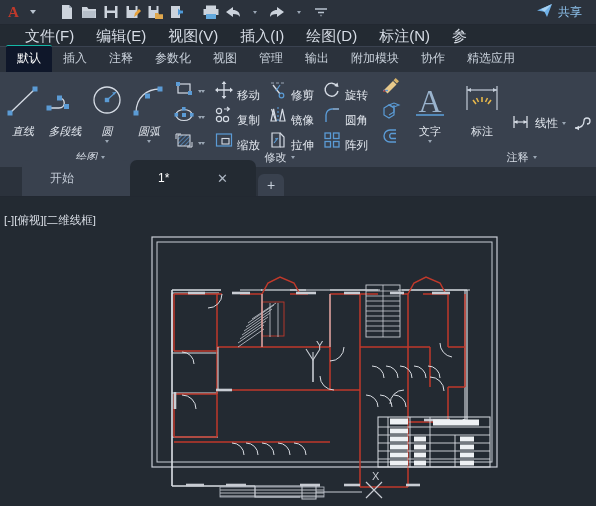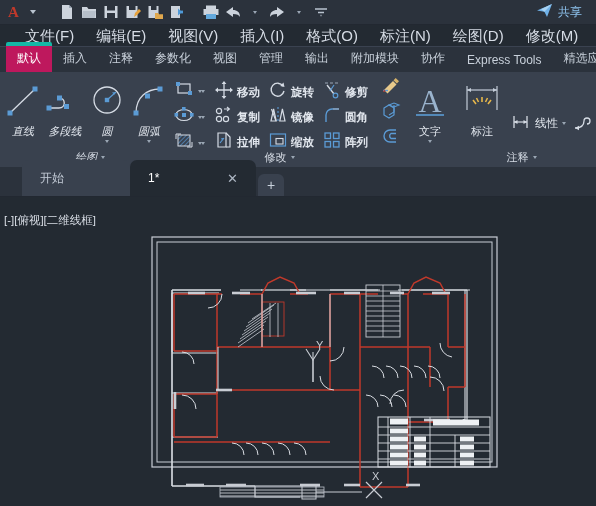--- a/index.html
+++ b/index.html
@@ -80,23 +80,23 @@
     padding-left: 6px;
   }
   .rtab {
     color: #c8d0da;
     font-size: 12px;
     padding: 4px 11px 5px;
     white-space: nowrap;
     cursor: default;
   }
   .rtab.active {
-    background: #be185d;
+    background: #0f172a;
     color: #ffffff;
-    border-top: 4px solid #14b8a6;
+    border-top: 1px solid #14b8a6;
     border-radius: 2px 2px 0 0;
   }
 
   
   .ribbon {
     height: 95px;
     background: #39414e;
     display: flex;
     position: relative;
   }
@@ -159,24 +159,23 @@
 
   
   .modgrid {
     display: grid;
     grid-template-columns: auto auto auto;
     gap: 1px 3px;
     padding: 4px 4px 0;
     align-content: start;
   }
   .modbtn {
-    display: flex; align-items: center; gap: 4px;
+    display: flex; align-items: flex-end; gap: 4px;
     padding: 1px 4px 1px 2px;
     cursor: default;
-    font-weight: bold;
   }
   .modbtn-lbl { color: #e2e7ee; font-size: 11.5px; white-space: nowrap; }
 
   
   .anngrid { display: flex; flex-direction: row; gap: 0px; padding-top: 4px; }
   .annrow { display: flex; align-items: center; gap: 4px; padding: 1px 3px; }
   .annrow-lbl { color: #e2e7ee; font-size: 11.5px; white-space: nowrap; }
 
   
   .doctabs {
@@ -184,21 +183,21 @@
     background: #2b323c;
     display: flex;
     align-items: flex-end;
     padding-left: 22px;
     border-bottom: 1px solid #222831;
   }
   .dtab {
     height: 36px;
     min-width: 108px;
     display: flex; align-items: center;
-    padding: 0 18px;
+    padding: 0 28px;
     font-size: 12px;
     color: #c3cbd6;
     border-radius: 7px 7px 0 0;
     position: relative;
     cursor: default;
     text-align: right;
   }
   .dtab.inactive { background: #39414e; }
   .dtab.active { background: #232a32; color: #ffffff; min-width: 126px; }
   .dtab-close {
@@ -323,38 +322,35 @@
     </span>
     <span class="share-label">共享</span>
   </span>
 </div>
 
 <div class="menubar">
   <span class="menu-item">文件(F)</span>
   <span class="menu-item">编辑(E)</span>
   <span class="menu-item">视图(V)</span>
   <span class="menu-item">插入(I)</span>
-  <span class="menu-item">格式(O)</span>
+  <span class="menu-item">绘图(D)</span>
   <span class="menu-item">标注(N)</span>
-  <span class="menu-item">绘图(D)</span>
-  <span class="menu-item">修改(M)</span>
   <span class="menu-item">参</span>
 </div>
 
 <div class="ribbon-tabs">
   <span class="rtab active">默认</span>
   <span class="rtab">插入</span>
   <span class="rtab">注释</span>
   <span class="rtab">参数化</span>
   <span class="rtab">视图</span>
   <span class="rtab">管理</span>
   <span class="rtab">输出</span>
   <span class="rtab">附加模块</span>
   <span class="rtab">协作</span>
-  <span class="rtab">Express Tools</span>
   <span class="rtab">精选应用</span>
 </div>
 
 <div class="ribbon">
 
   <div class="panel" style="width:196px;font-style:italic;">
     <div class="panel-body">
       <div class="bigbtn">
         <span class="bigbtn-ico">
           <svg width="40" height="40" viewBox="0 0 40 40">
@@ -475,36 +471,36 @@
             <svg width="18" height="18" viewBox="0 0 18 18">
                 <path d="M9 1v16M1 9h16" stroke="#d5dbe4" stroke-width="1.3"></path>
                 <path d="M9 0l2.4 3H6.6zM9 18l2.4-3H6.6zM0 9l3-2.4v4.8zM18 9l-3-2.4v4.8z" fill="#d5dbe4"></path>
               </svg>
           </span>
           <span class="modbtn-lbl">移动</span>
         </div>
         <div class="modbtn">
           <span>
             <svg width="18" height="18" viewBox="0 0 18 18">
-                <path d="M14 5A6.5 6.5 0 1 0 15 10" stroke="#d5dbe4" stroke-width="1.4" fill="none"></path>
-                <path d="M14.5 1.5L15.5 6l-4.3-1z" fill="#d5dbe4"></path>
-              </svg>
-          </span>
-          <span class="modbtn-lbl">旋转</span>
-        </div>
-        <div class="modbtn">
-          <span>
-            <svg width="18" height="18" viewBox="0 0 18 18">
                 <path d="M2 2h3M7 2h3M12 2h3" stroke="#9aa6b4" stroke-width="1.2"></path>
                 <path d="M4 4l7 9" stroke="#d5dbe4" stroke-width="1.3"></path>
                 <circle cx="12.5" cy="14.5" r="2.3" stroke="#5b9bd5" stroke-width="1.2" fill="none"></circle>
                 <path d="M11 4l-4 6" stroke="#5b9bd5" stroke-width="1.2"></path>
               </svg>
           </span>
           <span class="modbtn-lbl">修剪</span>
+        </div>
+        <div class="modbtn">
+          <span>
+            <svg width="18" height="18" viewBox="0 0 18 18">
+                <path d="M14 5A6.5 6.5 0 1 0 15 10" stroke="#d5dbe4" stroke-width="1.4" fill="none"></path>
+                <path d="M14.5 1.5L15.5 6l-4.3-1z" fill="#d5dbe4"></path>
+              </svg>
+          </span>
+          <span class="modbtn-lbl">旋转</span>
         </div>
 
         <div class="modbtn">
           <span>
             <svg width="18" height="18" viewBox="0 0 18 18">
                 <circle cx="4" cy="5" r="2.6" stroke="#d5dbe4" stroke-width="1.2" fill="none"></circle>
                 <circle cx="4" cy="13" r="2.6" stroke="#d5dbe4" stroke-width="1.2" fill="none"></circle>
                 <circle cx="11" cy="13" r="2.6" stroke="#d5dbe4" stroke-width="1.2" fill="none"></circle>
                 <path d="M9 3h5M12 1l2.4 2-2.4 2" stroke="#d5dbe4" stroke-width="1.1" fill="none"></path>
               </svg>
@@ -528,36 +524,36 @@
                 <path d="M3 16V9a6 6 0 0 1 6-6h7" stroke="#5b9bd5" stroke-width="1.4" fill="none"></path>
                 <path d="M10 3h6" stroke="#9aa6b4" stroke-width="1.1"></path>
               </svg>
           </span>
           <span class="modbtn-lbl">圆角</span>
         </div>
 
         <div class="modbtn">
           <span>
             <svg width="18" height="18" viewBox="0 0 18 18">
+                <rect x="1.5" y="3" width="15" height="12" stroke="#5b9bd5" stroke-width="1.2" fill="none"></rect>
+                <rect x="7" y="7.5" width="7" height="5.5" stroke="#d5dbe4" stroke-width="1.1" fill="none"></rect>
+              </svg>
+          </span>
+          <span class="modbtn-lbl">缩放</span>
+        </div>
+        <div class="modbtn">
+          <span>
+            <svg width="18" height="18" viewBox="0 0 18 18">
                 <path d="M3 2h8v14H3z" stroke="#d5dbe4" stroke-width="1.2" fill="none"></path>
                 <path d="M11 2l4 4v10h-4" stroke="#d5dbe4" stroke-width="1.2" fill="none"></path>
                 <path d="M5 12l4-5" stroke="#5b9bd5" stroke-width="1.2"></path>
                 <path d="M9 7l-3 .3 1 2z" fill="#5b9bd5"></path>
               </svg>
           </span>
           <span class="modbtn-lbl">拉伸</span>
-        </div>
-        <div class="modbtn">
-          <span>
-            <svg width="18" height="18" viewBox="0 0 18 18">
-                <rect x="1.5" y="3" width="15" height="12" stroke="#5b9bd5" stroke-width="1.2" fill="none"></rect>
-                <rect x="7" y="7.5" width="7" height="5.5" stroke="#d5dbe4" stroke-width="1.1" fill="none"></rect>
-              </svg>
-          </span>
-          <span class="modbtn-lbl">缩放</span>
         </div>
         <div class="modbtn">
           <span>
             <svg width="18" height="18" viewBox="0 0 18 18">
                 <rect x="2" y="2" width="5.5" height="5.5" stroke="#5b9bd5" stroke-width="1.3" fill="none"></rect>
                 <rect x="10.5" y="2" width="5.5" height="5.5" stroke="#5b9bd5" stroke-width="1.3" fill="none"></rect>
                 <rect x="2" y="10.5" width="5.5" height="5.5" stroke="#5b9bd5" stroke-width="1.3" fill="none"></rect>
                 <rect x="10.5" y="10.5" width="5.5" height="5.5" stroke="#5b9bd5" stroke-width="1.3" fill="none"></rect>
               </svg>
           </span>

